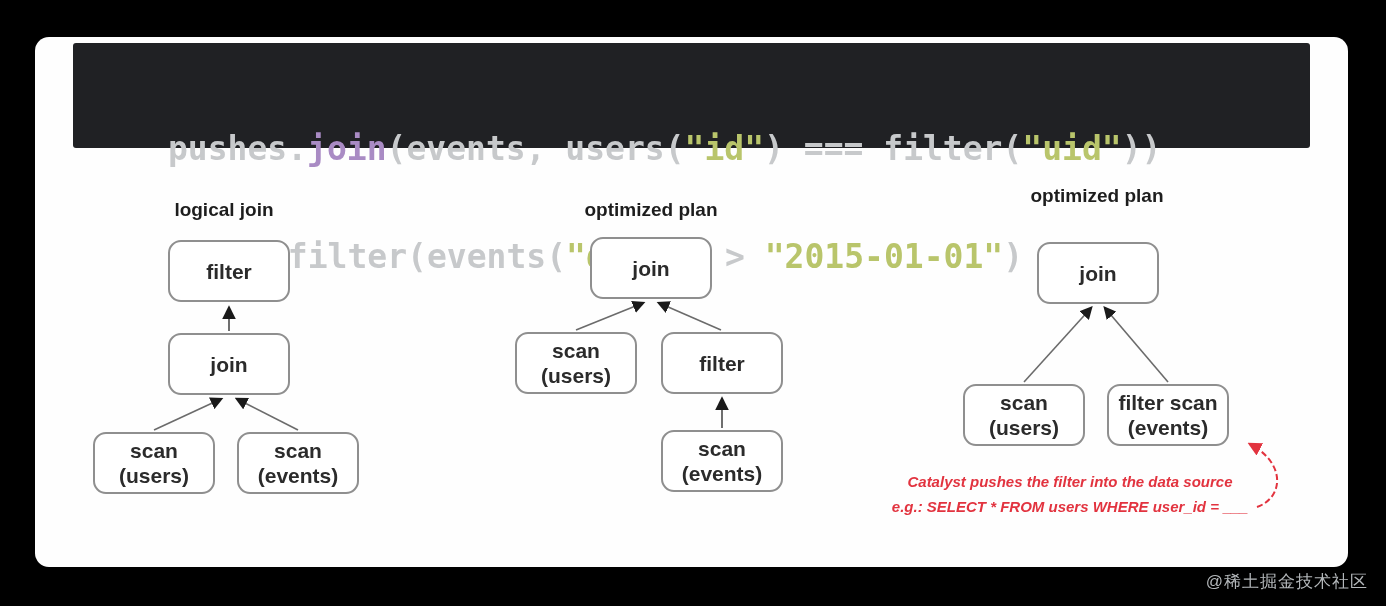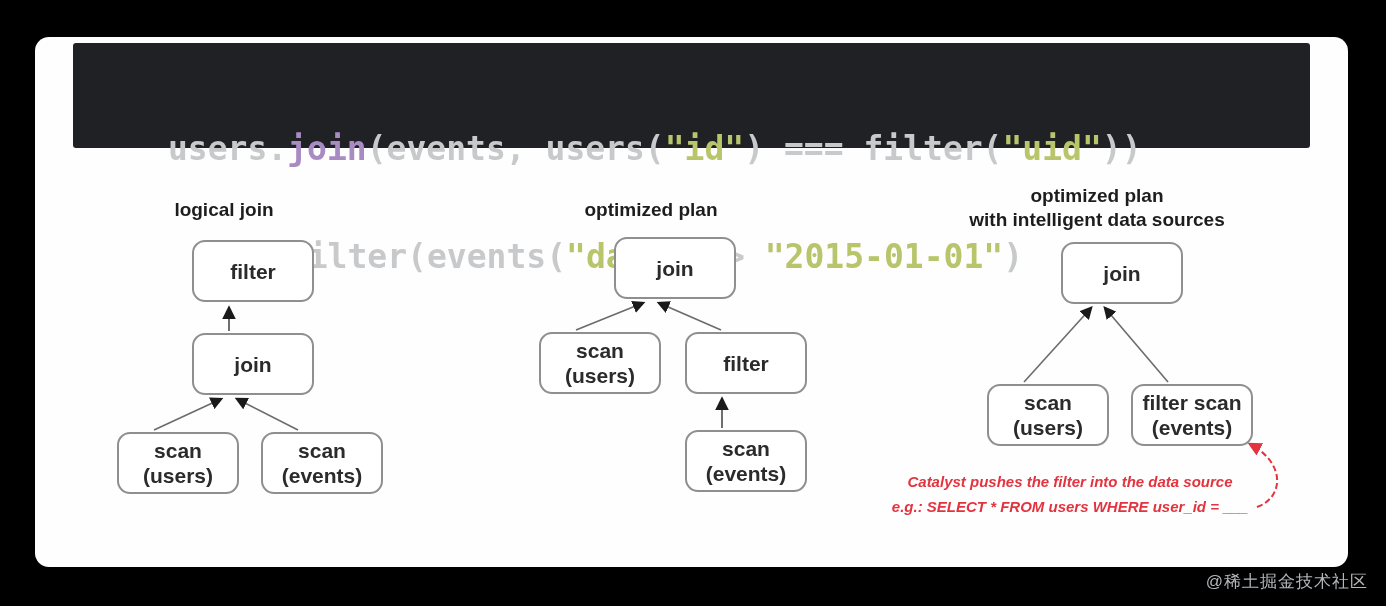--- a/index.html
+++ b/index.html
@@ -24,41 +24,41 @@
   
   .plan-title{position:absolute;transform:translateX(-50%);
               font-size:19px;line-height:24px;font-weight:600;color:#1d1d1d;
               text-align:center;white-space:nowrap;}
   .plan-title span{display:block;}
 
   
   .plan-node{position:absolute;width:122px;height:62px;box-sizing:border-box;
              background:#fff;border:2px solid #8f8f8f;border-radius:13px;
              display:flex;flex-direction:column;align-items:center;justify-content:center;
-             font-size:21px;line-height:25px;font-weight:600;color:#2b2b2b;margin-left:24px;}
+             font-size:21px;line-height:25px;font-weight:600;color:#2b2b2b;}
 
   
   .edges{position:absolute;left:0;top:0;width:1313px;height:530px;pointer-events:none;}
 
   
   .annotation{position:absolute;left:795px;top:432px;width:480px;text-align:center;
               color:#e2333f;font-weight:bold;font-size:15px;line-height:25px;font-style:italic;}
   .annotation span{display:block;white-space:nowrap;}
 
   
   .watermark{position:absolute;right:18px;bottom:13px;color:#b3b7ba;
              font-size:17px;letter-spacing:1px;}
 </style>
 </head>
 <body>
 
 <div class="card">
 
   <div class="code-block">
-    <div class="code-line1"><span>users.</span><span class="tok-kw">join</span><span>(events, users(</span><span class="tok-str">"id"</span><span>) === filter(</span><span class="tok-str">"uid"</span><span>))</span></div>
+    <div class="code-line1"><span>pushes.</span><span class="tok-kw">join</span><span>(events, users(</span><span class="tok-str">"id"</span><span>) === filter(</span><span class="tok-str">"uid"</span><span>))</span></div>
     <div class="code-line2"><span>.filter(events(</span><span class="tok-str">"date"</span><span>) &gt; </span><span class="tok-str">"2015-01-01"</span><span>)</span></div>
   </div>
 
   <svg class="edges" viewBox="0 0 1313 530">
     <defs>
       <marker id="arrow" viewBox="0 0 10 10" refX="8" refY="5" markerWidth="8" markerHeight="8" orient="auto-start-reverse">
         <path d="M0,0 L10,5 L0,10 z" fill="#1a1a1a"></path>
       </marker>
       <marker id="arrowred" viewBox="0 0 10 10" refX="8" refY="5" markerWidth="7" markerHeight="7" orient="auto-start-reverse">
         <path d="M0,0 L10,5 L0,10 z" fill="#e2333f"></path>
@@ -114,21 +114,20 @@
     <span>filter</span>
       <span></span>
   </div>
   <div class="plan-node" style="left:626px;top:393px;">
     <span>scan</span>
       <span>(events)</span>
   </div>
 
   <div class="plan-title" style="left:1062px;top:147px;">
     <span>optimized plan</span>
-    <span>with intelligent data sources</span>
   </div>
   <div class="plan-node" style="left:1002px;top:205px;">
     <span>join</span>
       <span></span>
   </div>
   <div class="plan-node" style="left:928px;top:347px;">
     <span>scan</span>
       <span>(users)</span>
   </div>
   <div class="plan-node" style="left:1072px;top:347px;align-items:center;">

